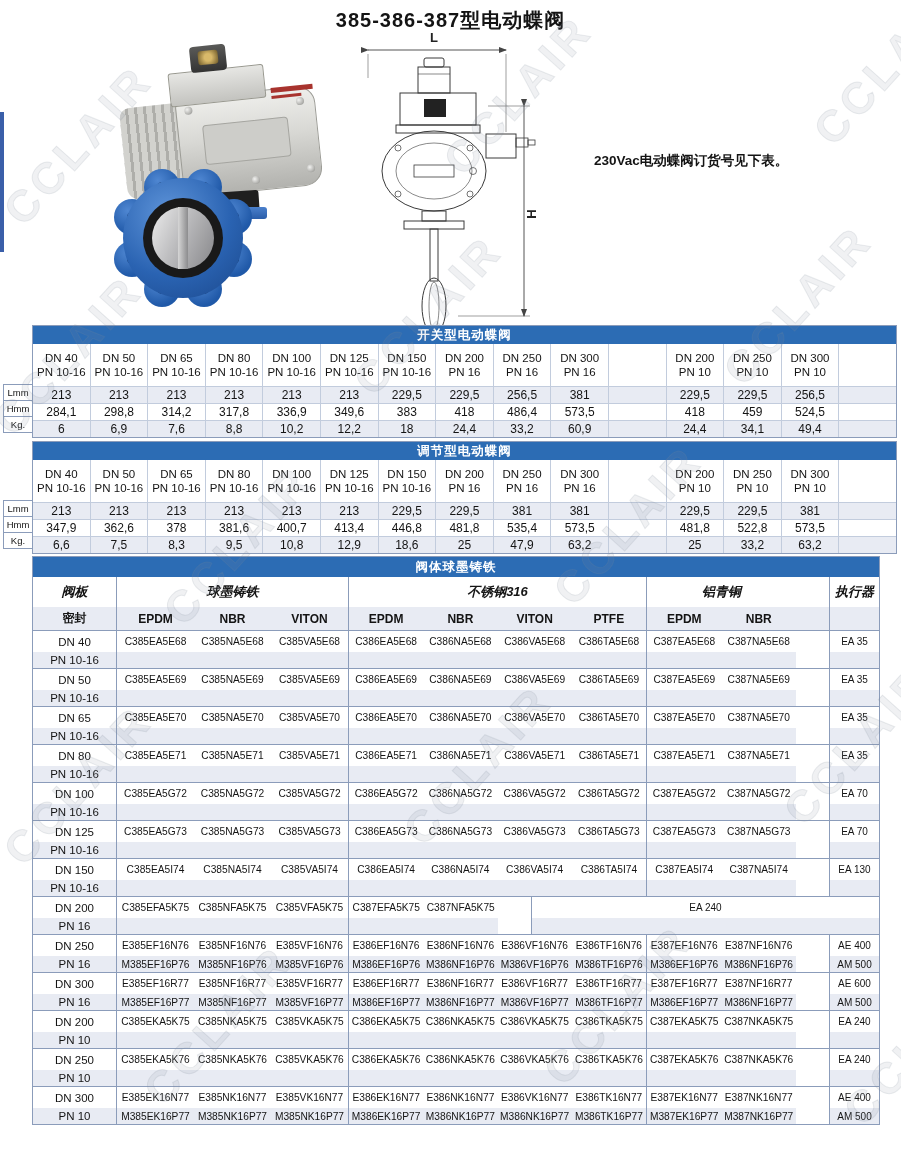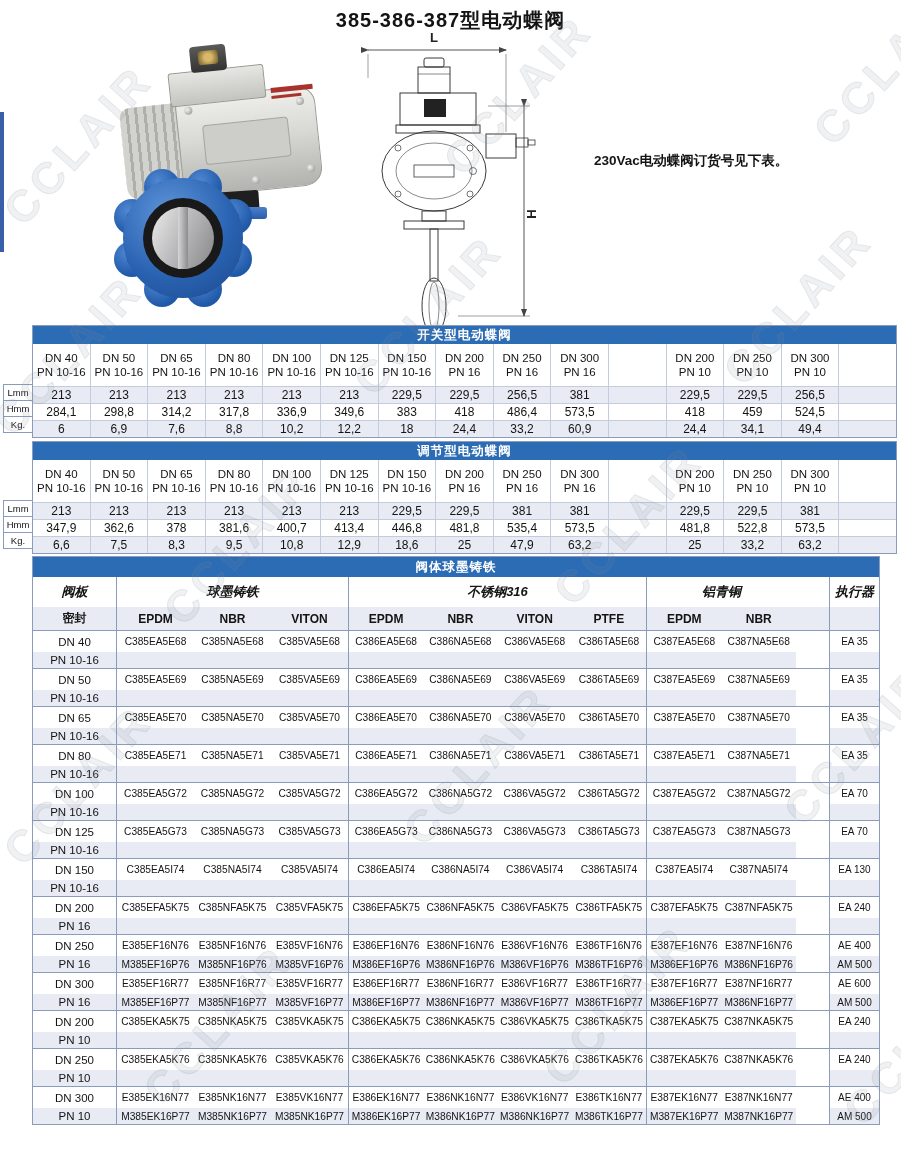--- a/index.html
+++ b/index.html
@@ -928,38 +928,20 @@
             </div>
             <div class="ot-c">
               <div class="l1">C385NFA5K75</div>
               <div class="l2"></div>
             </div>
             <div class="ot-c">
               <div class="l1">C385VFA5K75</div>
               <div class="l2"></div>
             </div>
           </div>
-          <div class="ot-g4">
-            <div class="ot-c">
-              <div class="l1">C386EFA5K75</div>
-              <div class="l2"></div>
-            </div>
-            <div class="ot-c">
-              <div class="l1">C386NFA5K75</div>
-              <div class="l2"></div>
-            </div>
-            <div class="ot-c">
-              <div class="l1">C386VFA5K75</div>
-              <div class="l2"></div>
-            </div>
-            <div class="ot-c">
-              <div class="l1">C386TFA5K75</div>
-              <div class="l2"></div>
-            </div>
-          </div>
           <div class="ot-g2">
             <div class="ot-c">
               <div class="l1">C387EFA5K75</div>
               <div class="l2"></div>
             </div>
             <div class="ot-c">
               <div class="l1">C387NFA5K75</div>
               <div class="l2"></div>
             </div>
           </div>

